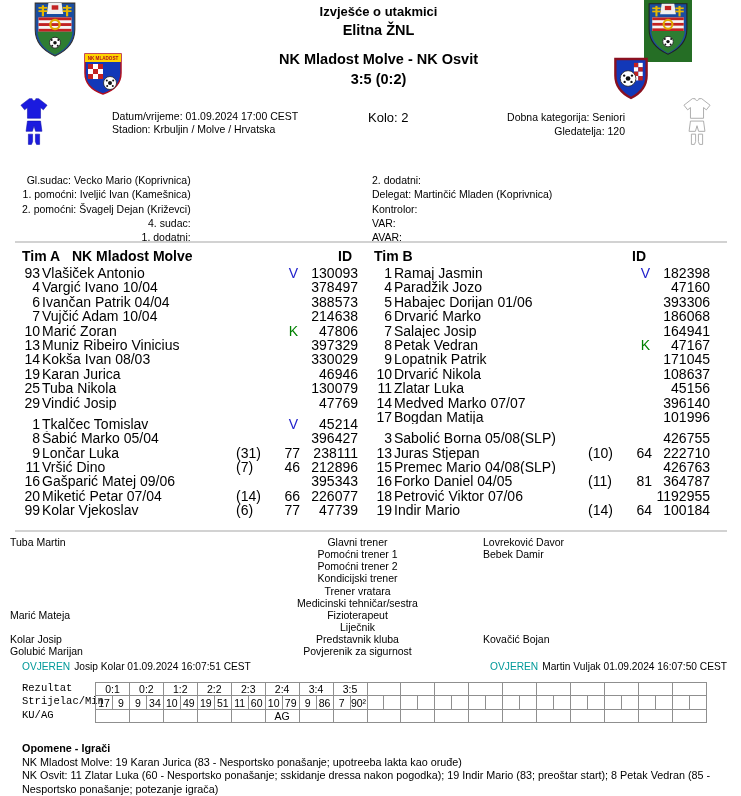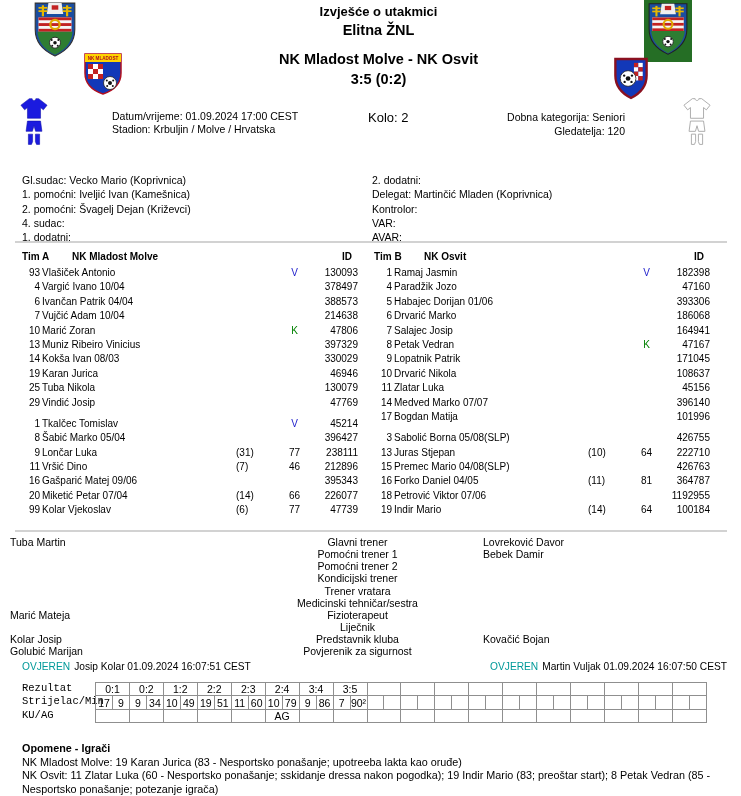--- a/index.html
+++ b/index.html
@@ -21,28 +21,28 @@
   
   .kit-home { position:absolute; left:20px; top:97px; }
   .kit-away { position:absolute; left:683px; top:97px; }
   .info-dt { position:absolute; left:112px; top:110px; width:192px; font-size:10.5px; line-height:13px; }
   .info-kolo { position:absolute; left:368px; top:110px; font-size:13px; }
   .info-right { position:absolute; right:116px; top:110px; text-align:right; font-size:10.5px; line-height:14px; }
 
   
   .officials { position:absolute; top:173px; left:0; width:741px; font-size:10.5px; }
   .off-col { position:absolute; top:0; line-height:14.3px; white-space:nowrap; }
-  .off-left  { left:22px; }
+  .off-left  { left:22px;text-align:right; }
   .off-right { left:372px; }
 
   .divider { position:absolute; left:15px; width:712px; height:2px; background:#d2d2d2; }
   .div1 { top:241px; } .div2 { top:530px; }
 
   
-  .team-block { position:absolute; top:249px; width:344px; font-size:10px; }
+  .team-block { position:absolute; top:249px; width:344px; font-size:14px; }
   .team-a { left:14px; } .team-b { left:366px; }
   .roster-head { display:grid; grid-template-columns:58px 1fr 58px; font-weight:bold; height:15px; line-height:15px; margin-bottom:2px; }
   .roster-head .tim { padding-left:8px; }
   .roster-head .idlab { text-align:right; padding-right:6px; }
   .player-list { }
   .starters { margin-bottom:7px; }
   .prow { display:grid; grid-template-columns:26px 1fr 36px 28px 58px; height:14.4px; line-height:14.4px; white-space:nowrap; }
   .pnum { text-align:right; }
   .pname { padding-left:2px; overflow:hidden; }
   .prepl { text-align:left; }
@@ -383,21 +383,20 @@
           <span class="prepl">(6)</span>
           <span class="pvkmin"><span class="vkf"></span><span>77</span></span>
           <span class="pid">47739</span>
         </div>
       </div>
   </div>
 
   <div class="team-block team-b">
     <div class="roster-head">
       <span class="tim">Tim B</span>
-      <span>NK Osvit</span>
       <span class="idlab">ID</span>
     </div>
     <div class="player-list starters">
 
         <div class="prow">
           <span class="pnum">1</span>
           <span class="pname">Ramaj Jasmin</span>
           <span class="prepl"></span>
           <span class="pvkmin"><span class="vkf" style="color: rgb(34, 34, 204);">V</span><span></span></span>
           <span class="pid">182398</span>

